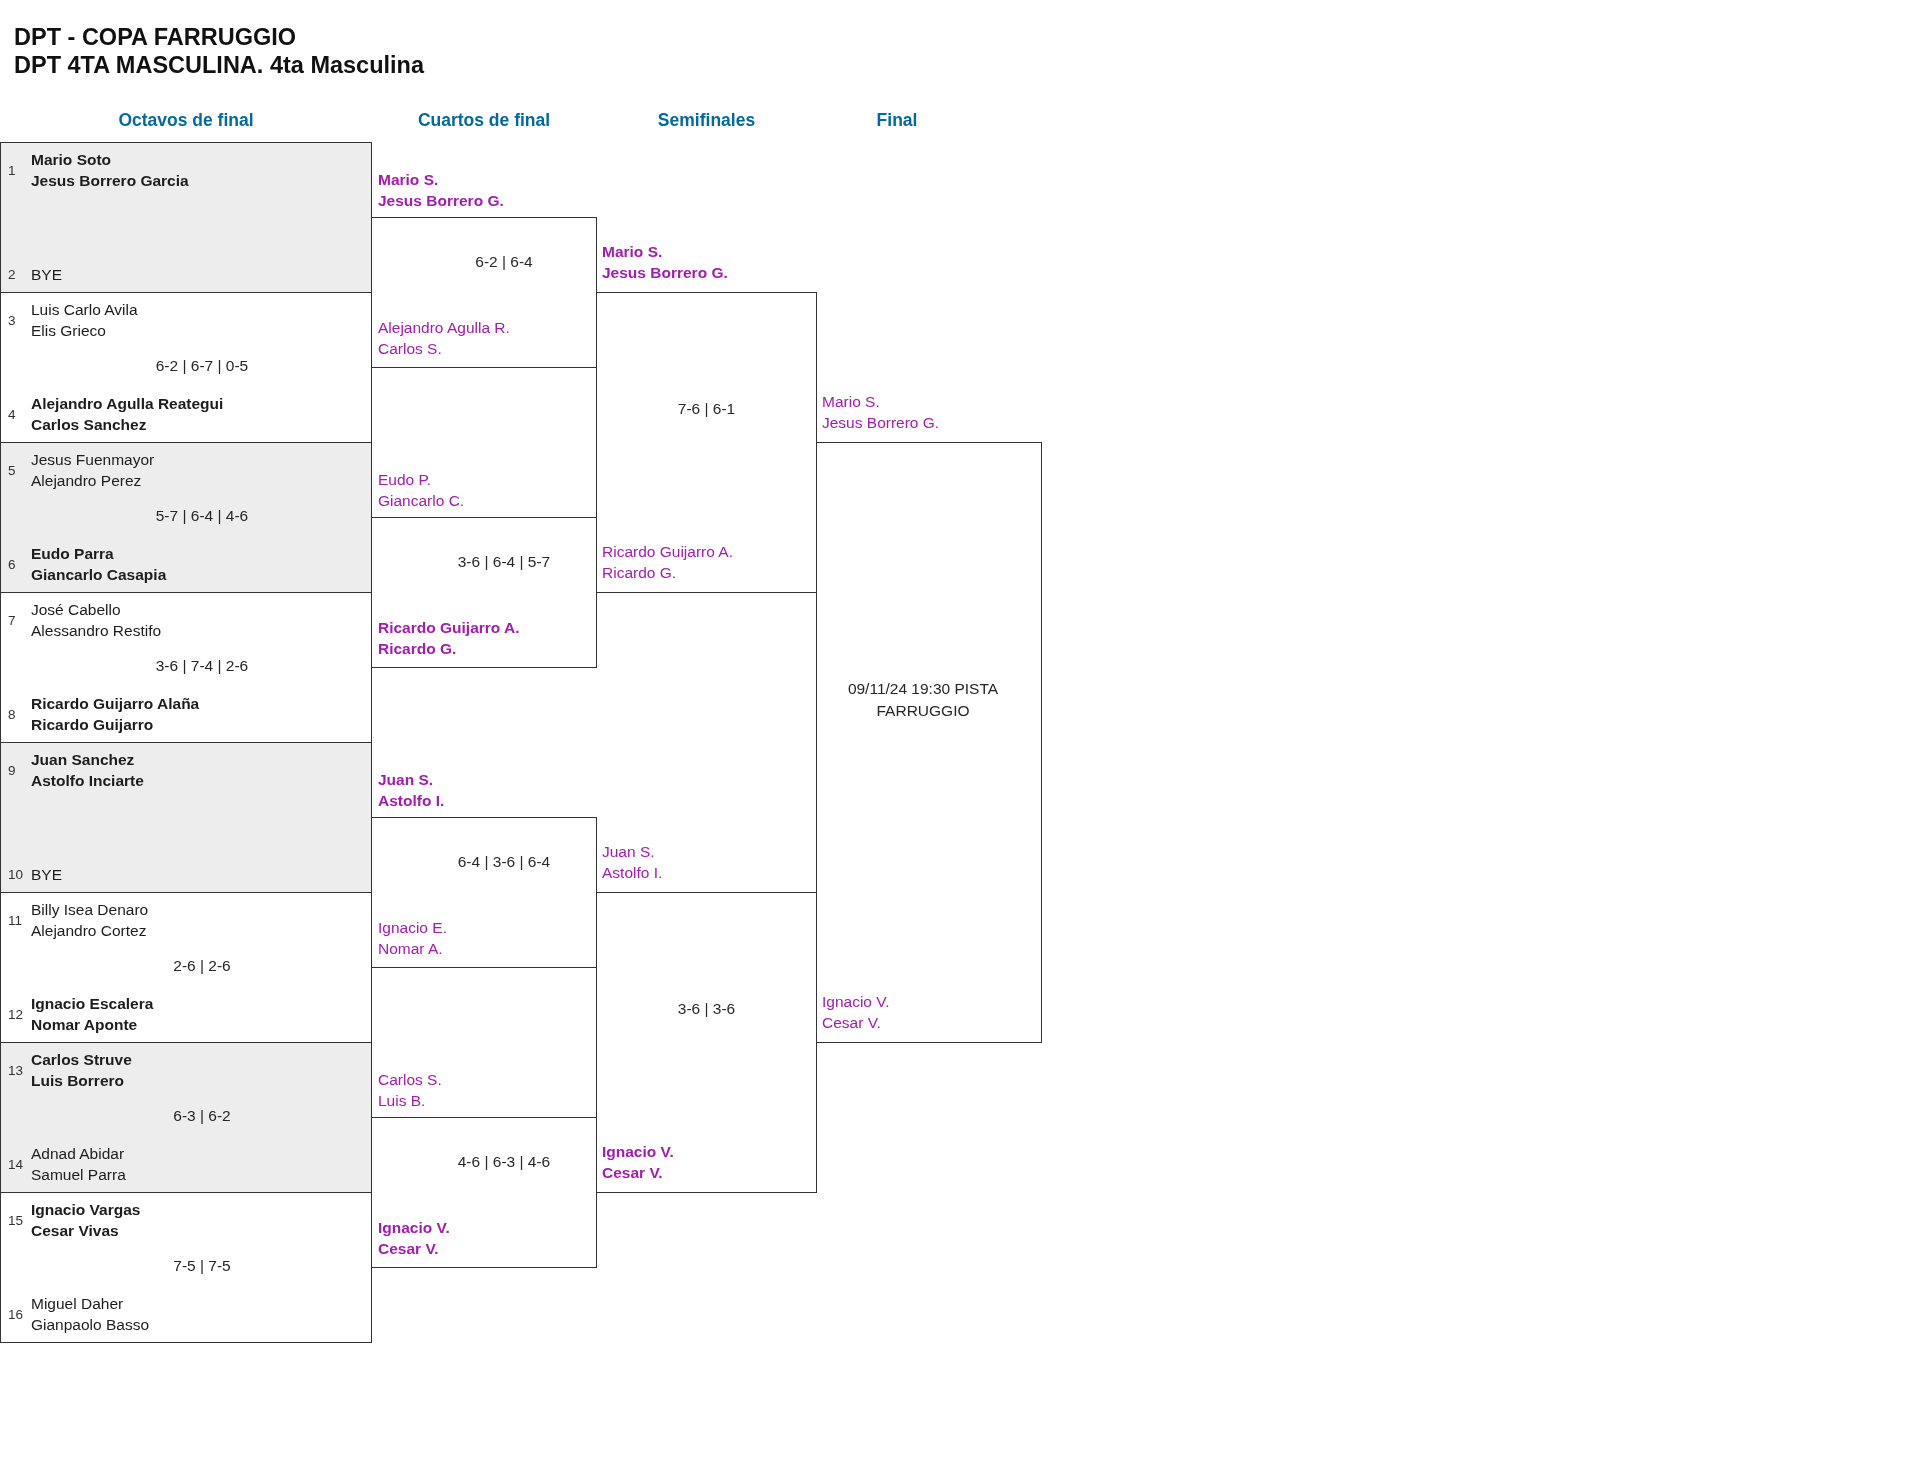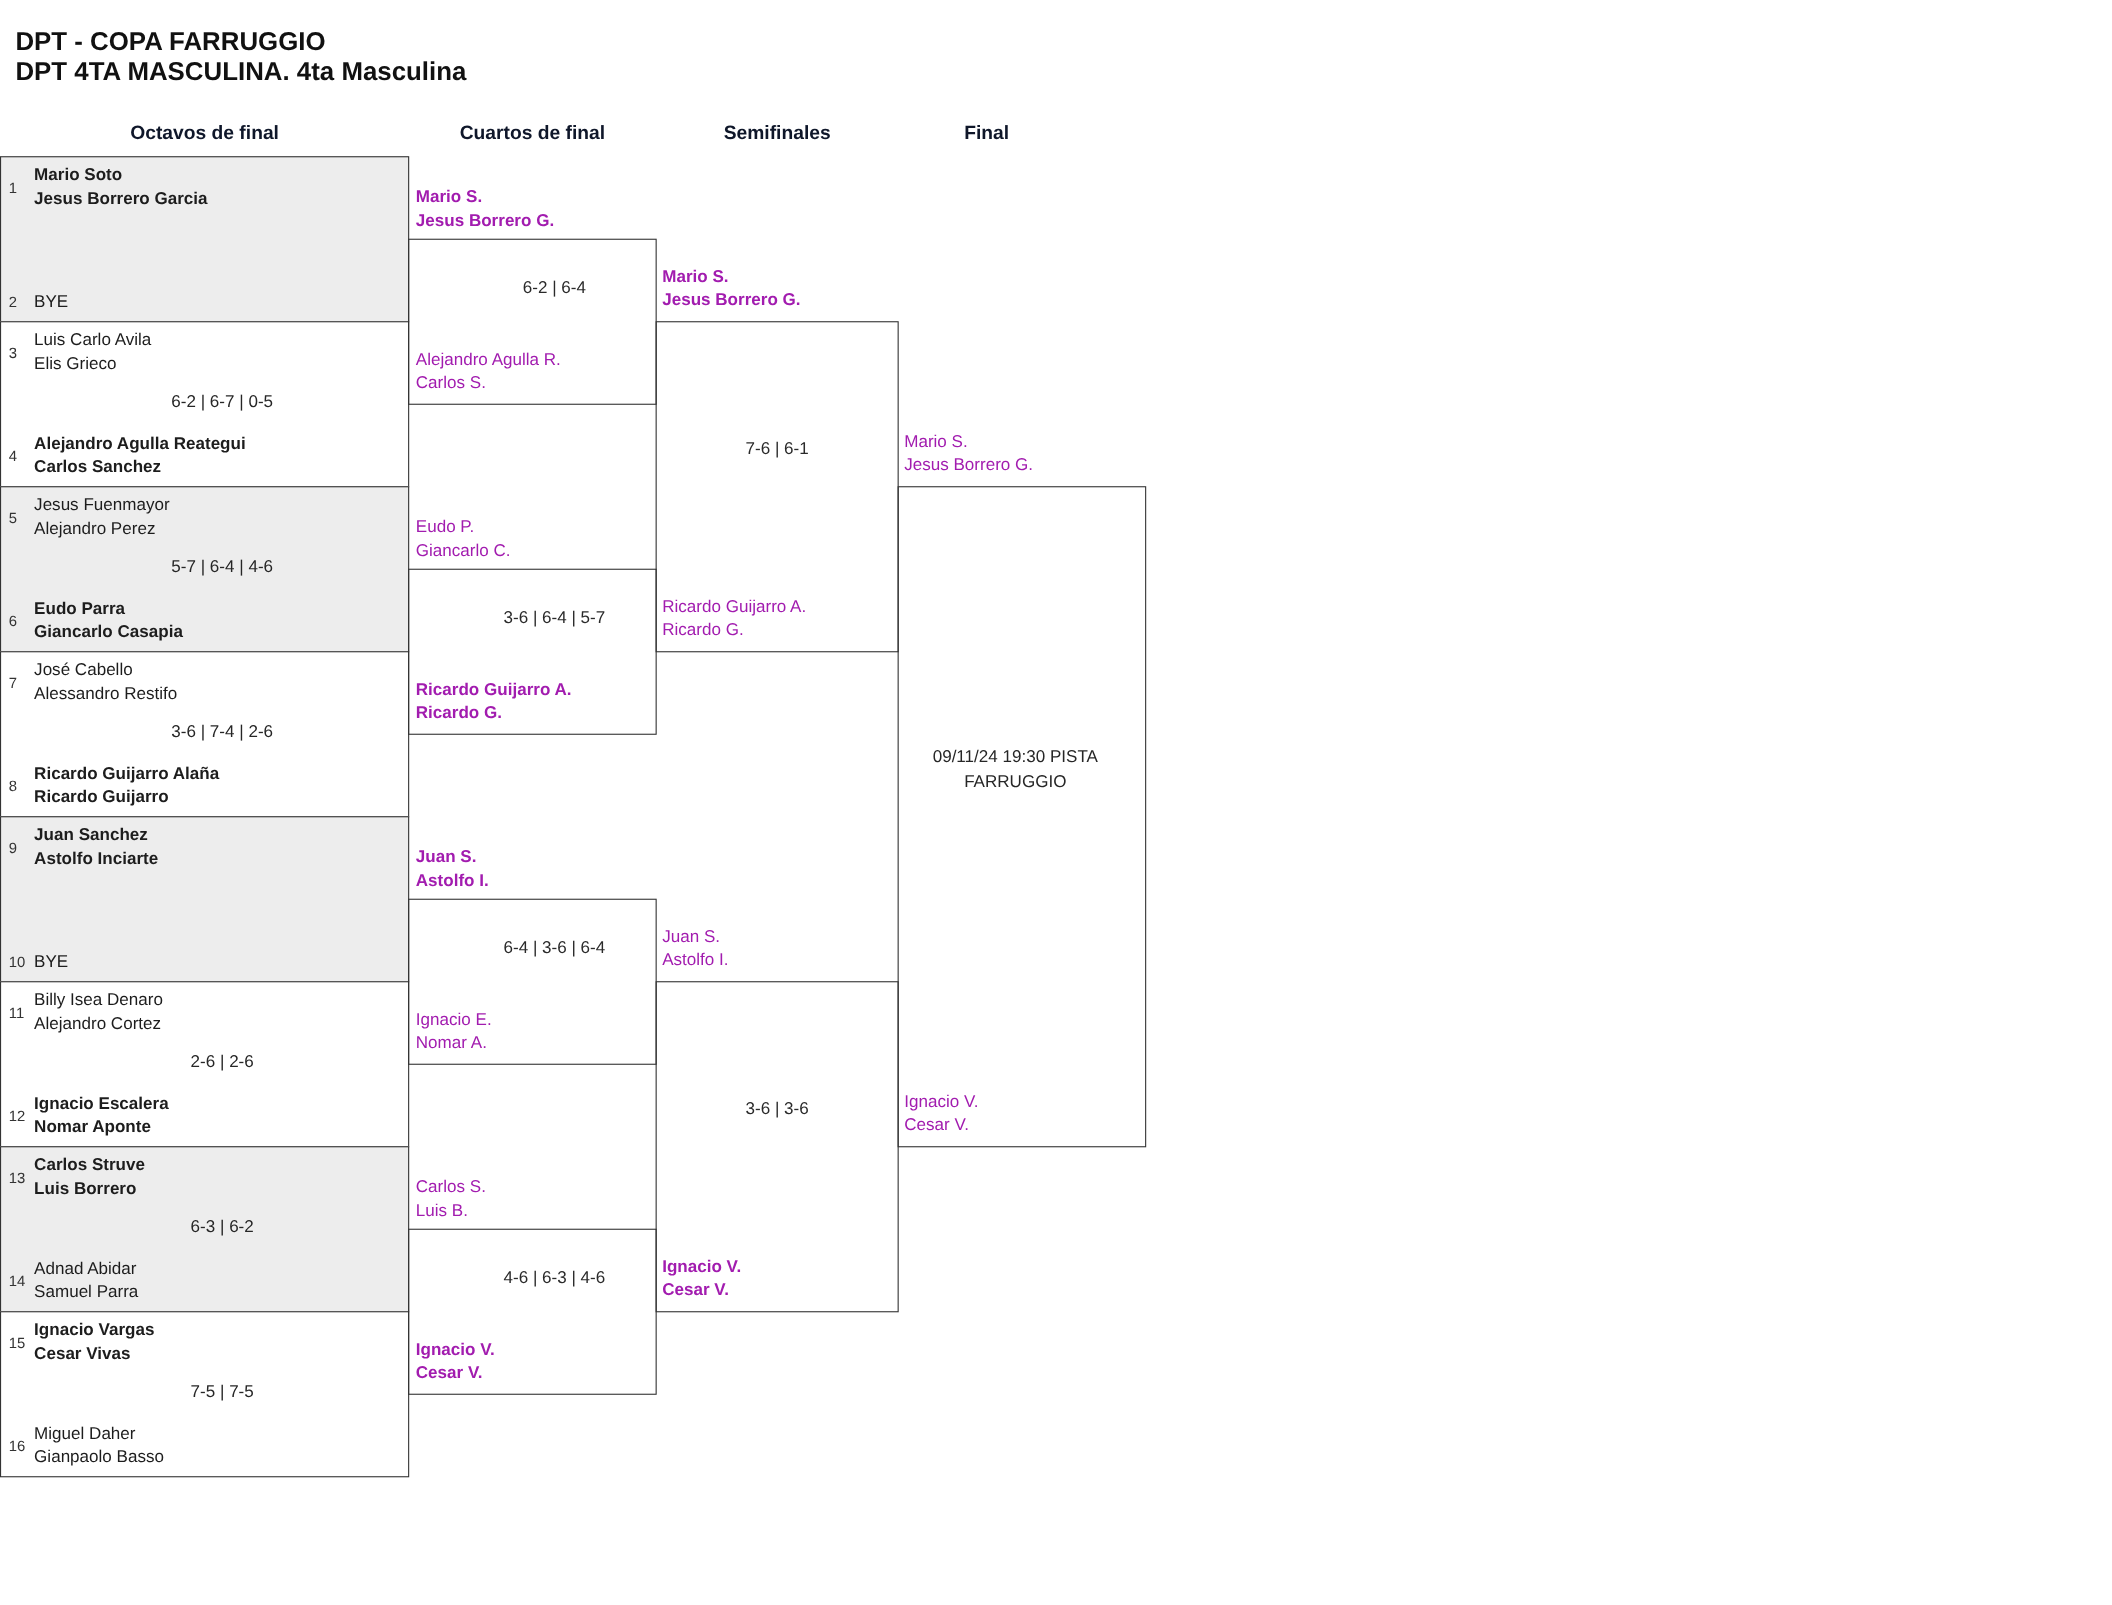--- a/index.html
+++ b/index.html
@@ -4,21 +4,21 @@
 <style>
   html,body{margin:0;padding:0;background:#ffffff;}
   body{width:1920px;height:1459px;overflow:hidden;}
   #bracket{position:relative;width:1920px;height:1459px;font-family:"Liberation Sans",sans-serif;color:#1d1d1d;}
 
   
   .titles{position:absolute;top:7px;left:14px;margin-top:16px;}
   .t1{font-size:23.5px;line-height:28px;font-weight:700;color:#111;}
 
   
-  .rh{position:absolute;top:110px;font-size:17.5px;font-weight:700;color:#0f172a;text-align:center;}
+  .rh{position:absolute;top:110px;font-size:17.5px;font-weight:700;color:#0369a1;text-align:center;}
   .rh0{left:0;width:372px;}
   .rh1{left:371px;width:226px;}
   .rh2{left:596px;width:221px;}
   .rh3{left:784px;width:226px;}
 
   
   .box{position:absolute;left:0;width:372px;height:151px;border:1px solid #333;background:#fff;box-sizing:border-box;}
   .box.shaded{background:#ededed;}
   .b0{top:142px}.b1{top:292px}.b2{top:442px}.b3{top:592px}
   .b4{top:742px}.b5{top:892px}.b6{top:1042px}.b7{top:1192px}

